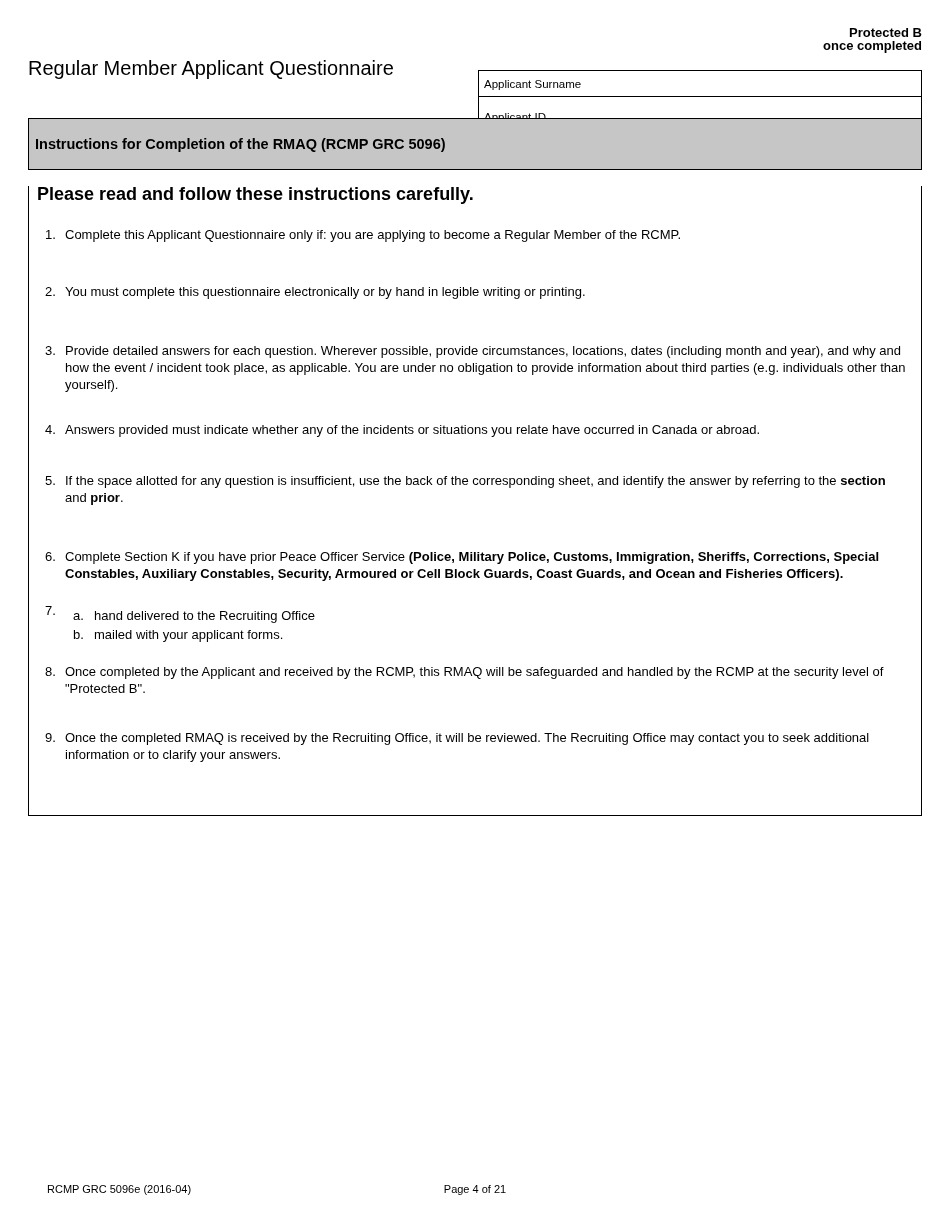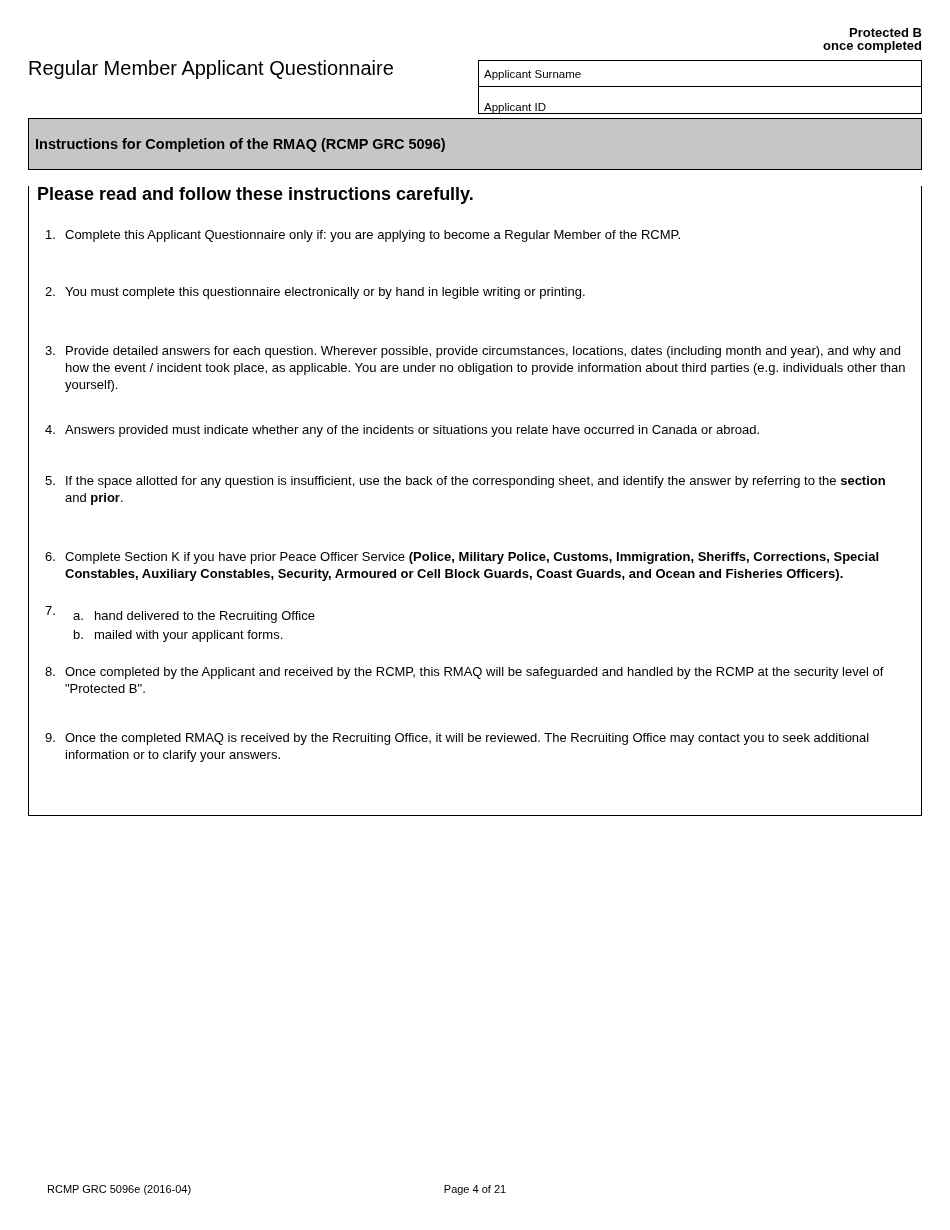--- a/index.html
+++ b/index.html
@@ -14,21 +14,21 @@
 
   .title {
     position: absolute; left: 28px; top: 28px;
     font-size: 20px; font-weight: normal; letter-spacing: 0; margin-top: 29px;
   }
   .protected {
     position: absolute; right: 28px; top: 26px;
     text-align: right; font-size: 13px; font-weight: bold; line-height: 13px;
   }
 
-  .fields { position: absolute; left: 478px; top: 60px; width: 444px; }
+  .fields { position: absolute; left: 478px; top: 70px; width: 444px; }
   .field-row {
     border: 1px solid #000; height: 27px;
     display: flex; align-items: center;
     padding-left: 5px; background: #fff;
     font-size: 11.5px; cursor: text;
   }
   .field-row + .field-row { border-top: none; align-items: flex-end; }
 
   .instructions { position: absolute; left: 28px; top: 118px; width: 894px; }
   .section-bar {

